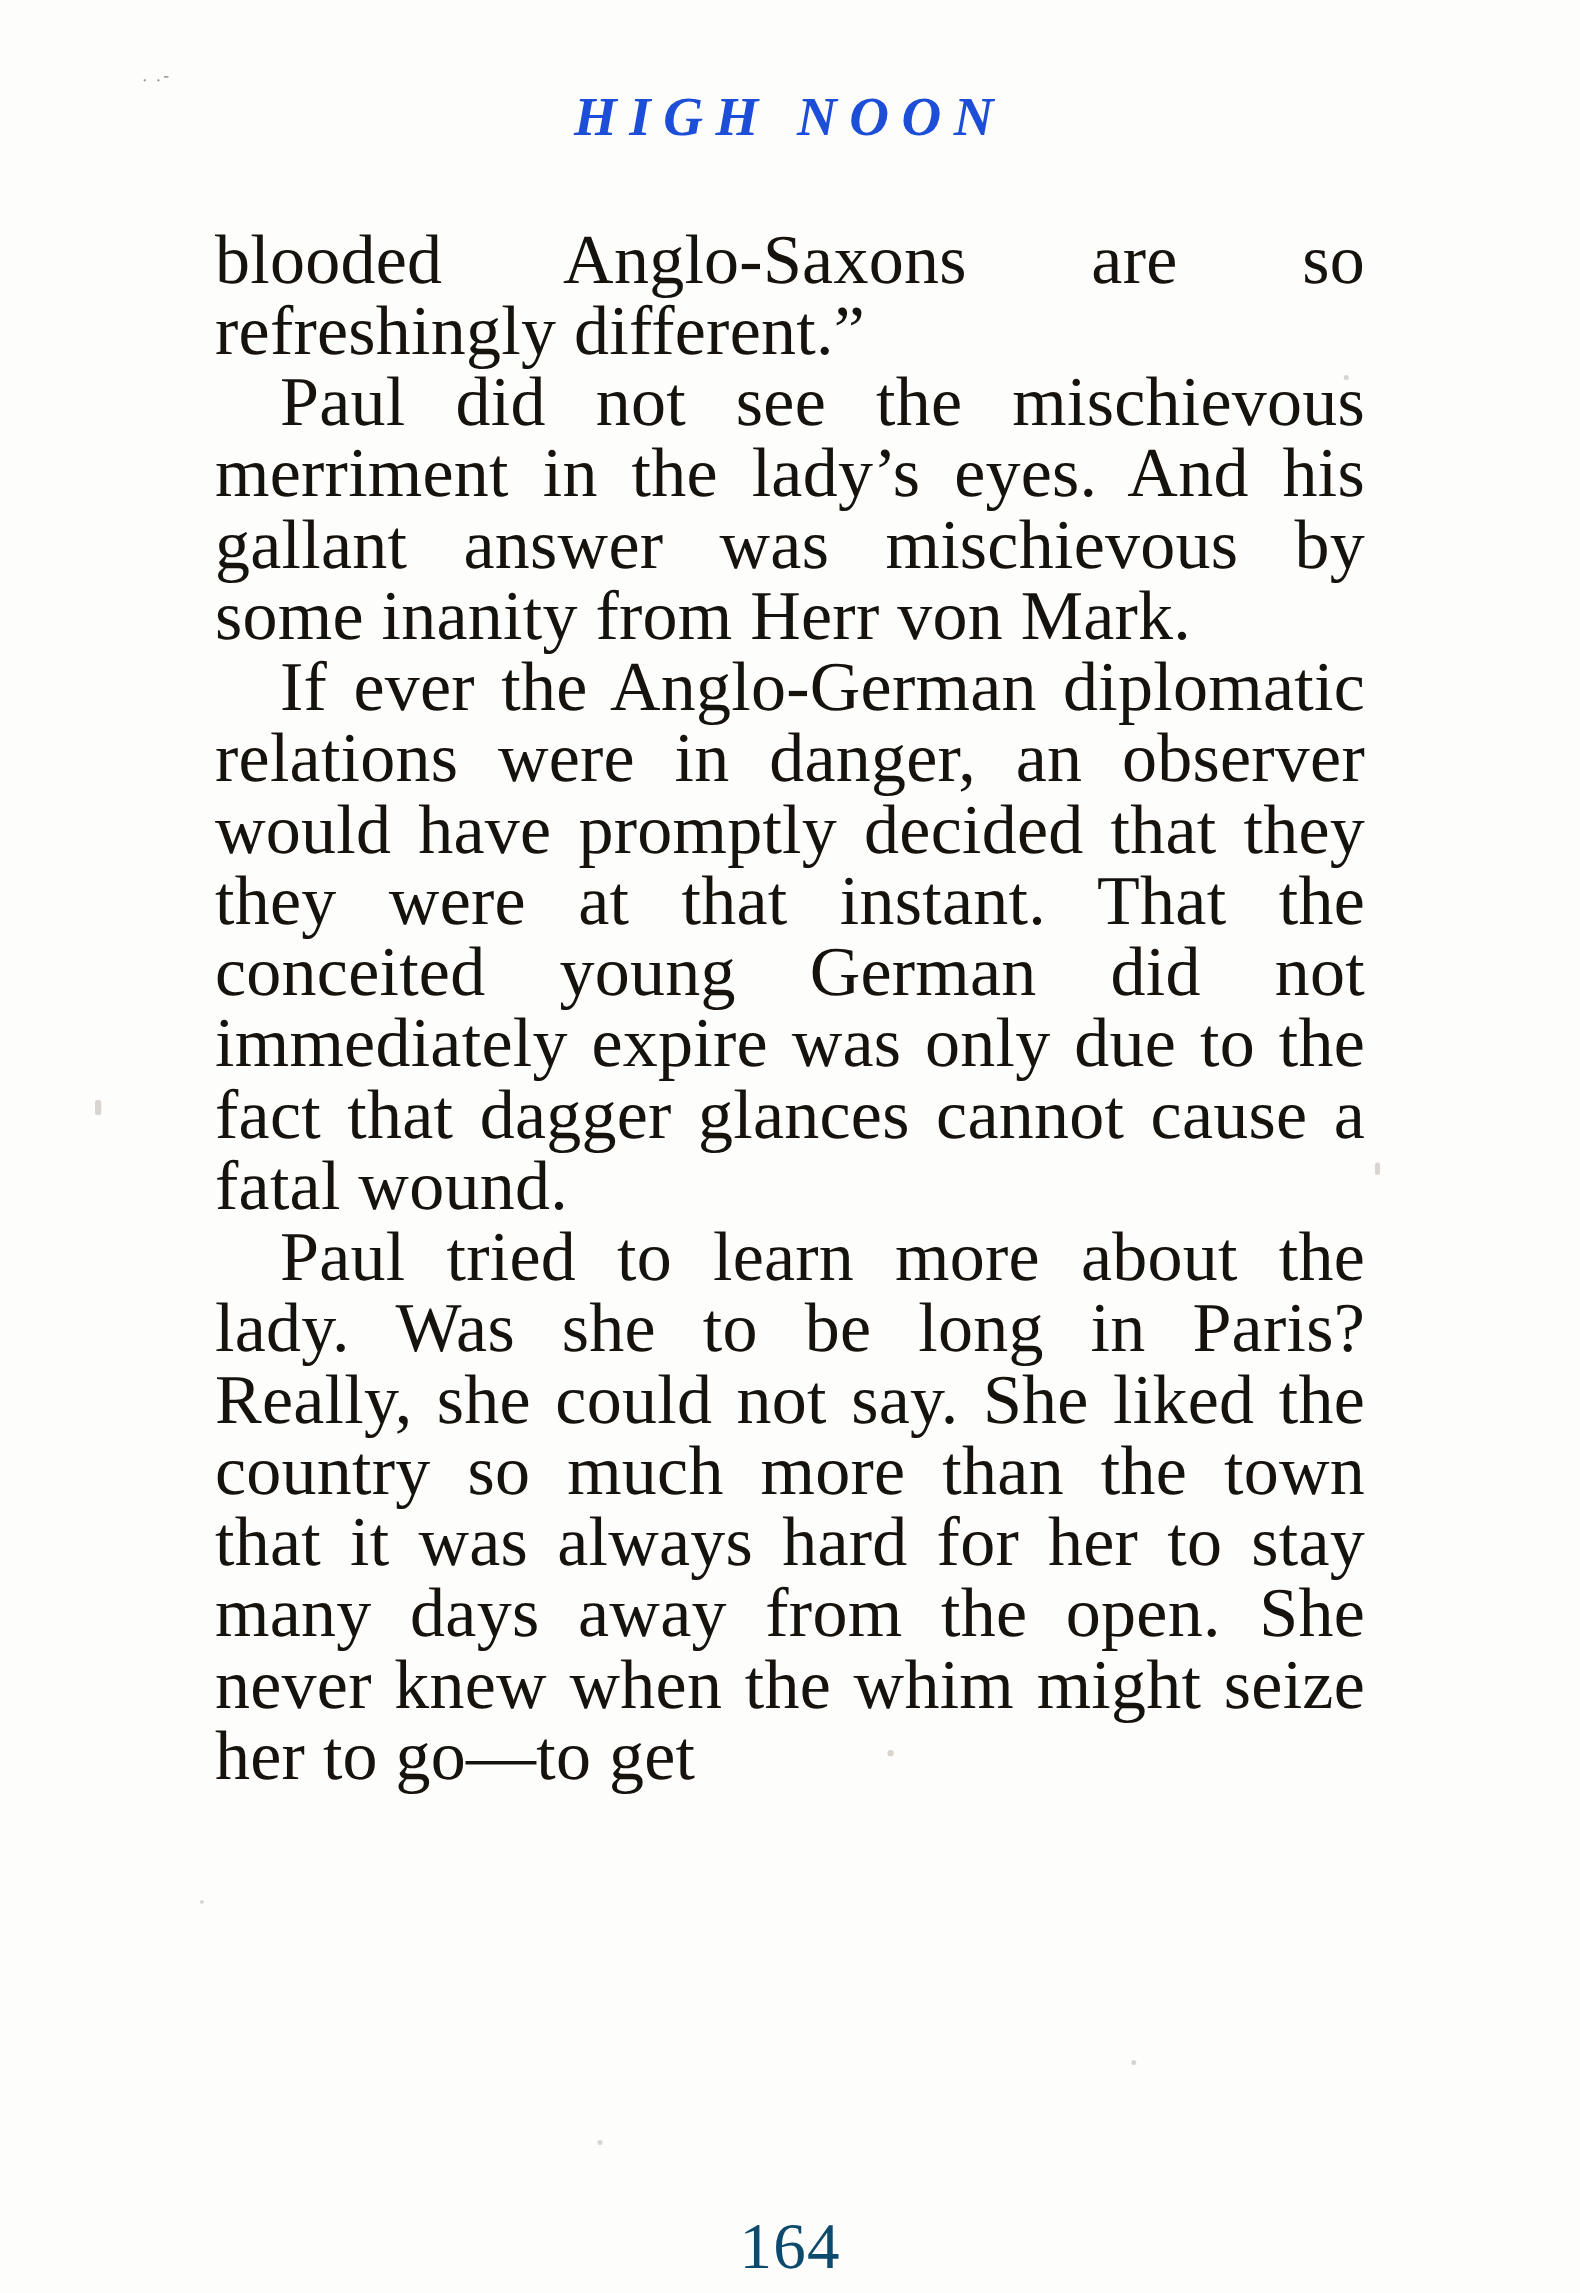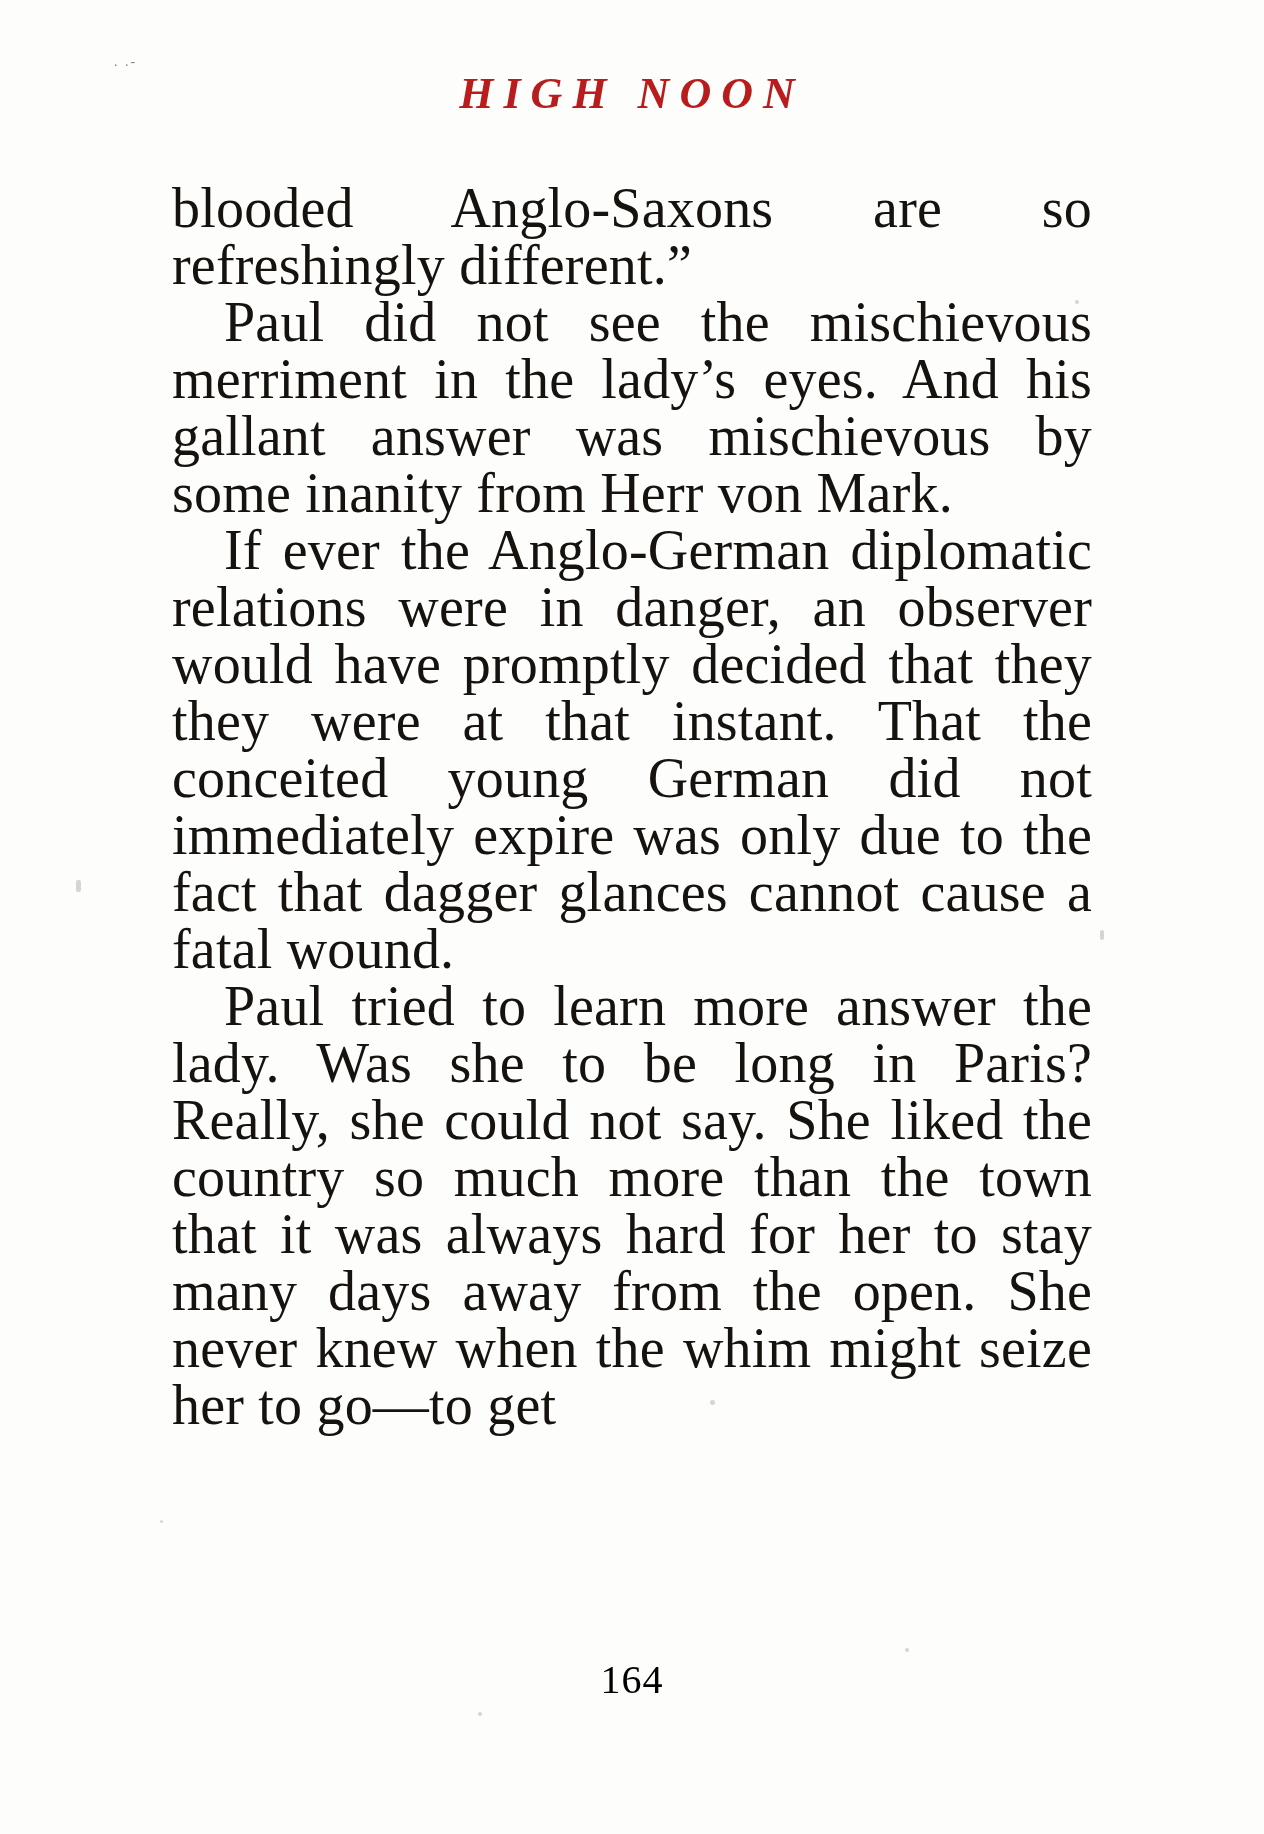--- a/index.html
+++ b/index.html
@@ -29,21 +29,21 @@
   .running-head {
     position: absolute;
     top: 68px;
     left: 0;
     width: 100%;
     text-align: center;
     font-style: italic;
     font-weight: 700;
     font-size: 44px;
     letter-spacing: 10px;
-    color: #b91c1c;
+    color: #1d4ed8;
   }
   .body-block {
     position: absolute;
     top: 180px;
     left: 172px;
     width: 920px;
   }
   .para {
     margin: 0;
     font-size: 56px;
@@ -54,26 +54,26 @@
     letter-spacing: 0.2px;
   }
   .para.indent {
     text-indent: 52px;
   }
   .para + .para {
     margin-top: 0;
   }
   .folio {
     position: absolute;
-    top: 1656px;
+    top: 1768px;
     left: 0;
     width: 100%;
     text-align: center;
-    font-size: 40px;
-    color: #000000;
+    font-size: 52px;
+    color: #0c4a6e;
     letter-spacing: 1px;
   }
   .edge-mark {
     position: absolute;
     font-size: 14px;
     color: #8d8880;
     letter-spacing: 2px;
   }
 </style>
 </head>
@@ -90,18 +90,18 @@
   <div class="speck" style="top:1648px;left:905px;width:4px;height:4px;"></div>
   <div class="speck" style="top:1712px;left:478px;width:4px;height:4px;"></div>
   <div class="speck" style="top:1520px;left:160px;width:3px;height:3px;"></div>
 
   <div class="running-head">HIGH NOON</div>
 
   <div class="body-block">
     <p class="para">blooded Anglo-Saxons are so refreshingly different.”</p>
     <p class="para indent">Paul did not see the mischievous merriment in the lady’s eyes.  And his gallant answer was mischievous by some inanity from Herr von Mark.</p>
     <p class="para indent">If ever the Anglo-German diplomatic relations were in danger, an observer would have promptly decided that they they were at that instant.  That the conceited young German did not immediately expire was only due to the fact that dagger glances cannot cause a fatal wound.</p>
-    <p class="para indent">Paul tried to learn more answer the lady. Was she to be long in Paris?  Really, she could not say.  She liked the country so much more than the town that it was always hard for her to stay many days away from the open.  She never knew when the whim might seize her to go—to get</p>
+    <p class="para indent">Paul tried to learn more about the lady. Was she to be long in Paris?  Really, she could not say.  She liked the country so much more than the town that it was always hard for her to stay many days away from the open.  She never knew when the whim might seize her to go—to get</p>
   </div>
 
   <div class="folio">164</div>
 
 </div>
 
 </body></html>

